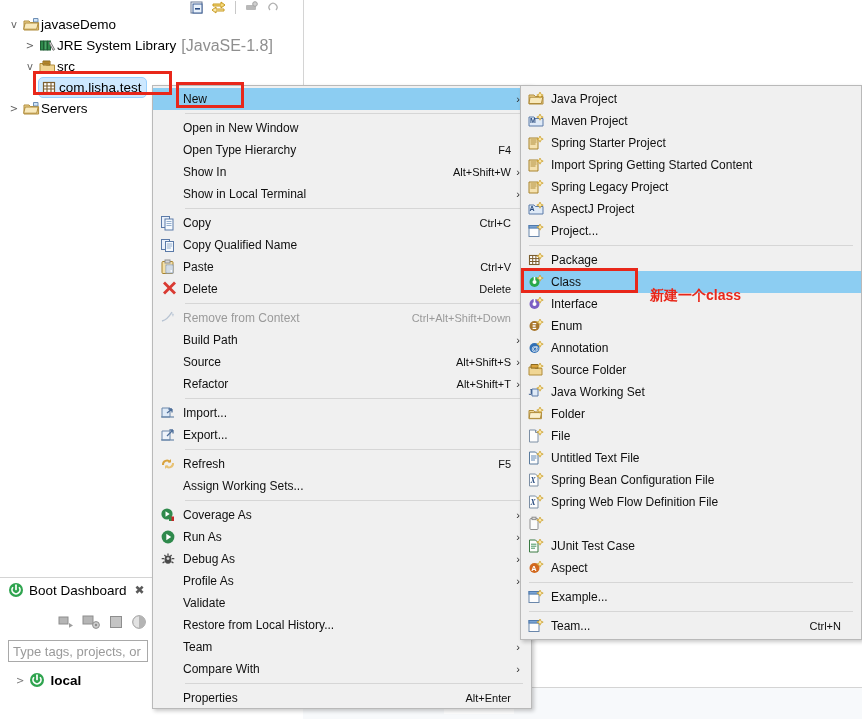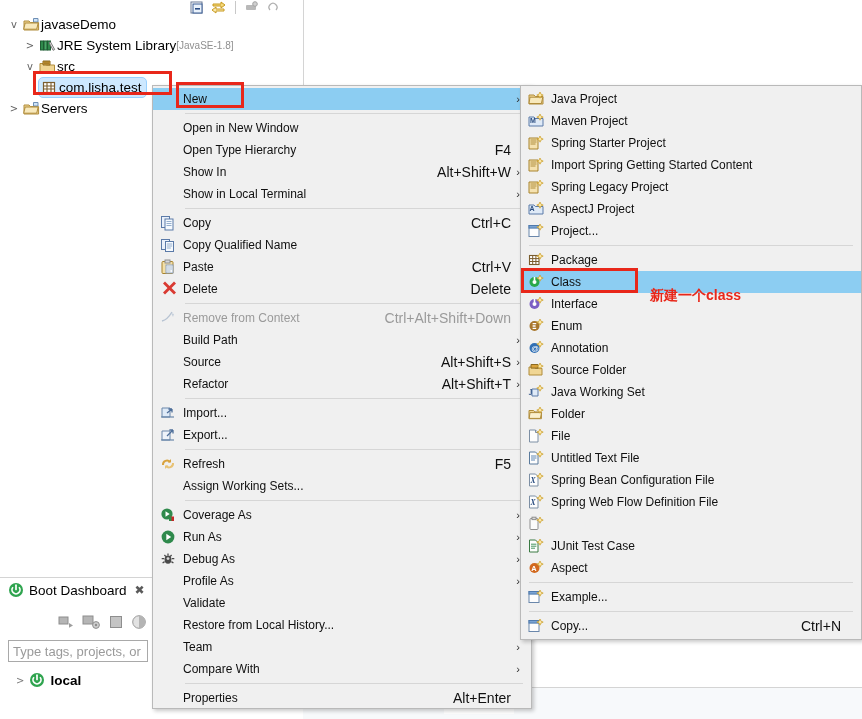--- a/index.html
+++ b/index.html
@@ -17,42 +17,42 @@
   .explorer-toolbar{position:absolute;left:0;top:0;width:303px;height:18px;background:#ffffff;}
   .tb-icons{position:absolute;left:190px;top:0px;display:flex;gap:6px;align-items:center;}
   .tb-icons .sep{width:1px;height:13px;background:#c8c8c8;margin:0 2px;}
 
   
   .tree{position:absolute;left:0;top:14px;width:303px;}
   .tree-row{display:flex;align-items:center;height:21px;padding-left:6px;white-space:nowrap;}
   .tree-row .twisty{width:16px;text-align:center;color:#636363;font-size:10px;line-height:1;flex:none;}
   .tree-row .ticon{width:19px;flex:none;display:flex;align-items:center;justify-content:center;}
   .tree-row .tlabel{font-size:13.5px;color:#000;}
-  .tree-row .tdim{color:#8f8f8f;font-size:10px;}
+  .tree-row .tdim{color:#8f8f8f;margin-left:5px;font-size:16px;}
   .indent1{padding-left:6px;}
   .indent2{padding-left:22px;}
   .indent3{padding-left:38px;}
   .sel-pkg{background:#cde8ff;border:1px solid #99d1ff;border-radius:5px;display:inline-flex;align-items:center;padding:0 4px 0 1px;height:19px;}
 
   
   .redbox{position:absolute;border:3px solid #e8271a;box-sizing:border-box;pointer-events:none;z-index:60;}
   .redtext{position:absolute;color:#e8271a;font-weight:bold;font-size:14px;z-index:60;white-space:nowrap;}
 
   
   .menu{
     position:absolute;background:#f0f0f0;border:1px solid #b9b9b9;
     box-shadow:2px 2px 4px rgba(0,0,0,.22);
     padding:2px 0;box-sizing:border-box;z-index:40;
   }
   #ctx-menu{left:152px;top:85px;width:380px;height:624px;}
   #new-submenu{left:520px;top:85px;width:342px;height:555px;}
   .mi{display:flex;align-items:center;height:22px;padding:0 6px 0 0;position:relative;cursor:default;white-space:nowrap;}
   .mi .mi-icon{width:30px;flex:none;display:flex;align-items:center;justify-content:center;}
   .mi .mi-label{flex:1;font-size:12px;color:#101010;}
-  .mi .mi-accel{font-size:14px;color:#101010;padding-left:16px;}
+  .mi .mi-accel{font-size:11px;color:#101010;padding-left:16px;}
   .mi .mi-arrow{width:14px;flex:none;text-align:center;font-size:11px;color:#303030;}
   .mi.hl{background:#8ccdf2;}
   .mi.disabled .mi-label,.mi.disabled .mi-accel{color:#9a9a9a;}
   .mi-sep{height:1px;background:#d6d6d6;margin:3px 8px 3px 32px;}
   .mi-sep.full{margin-left:8px;}
 
   
   .boot-panel{position:absolute;left:0;top:577px;width:303px;height:142px;background:#ffffff;border-top:1px solid #d4d4d4;}
   .boot-tab{position:absolute;left:0;top:0;height:24px;display:flex;align-items:center;padding:0 8px;background:#ffffff;border-bottom:2px solid #ffffff;}
   .boot-tab .bt-title{font-weight:normal;font-size:13.5px;color:#000;margin-left:5px;}
@@ -716,21 +716,21 @@
       </div>
       <div class="mi-sep full"></div>
       <div class="mi">
         <span class="mi-icon">
           <svg width="17" height="16" viewBox="0 0 17 16">
             <rect x="1" y="2.5" width="10" height="11" fill="#fdfdfd" stroke="#6a87ab"></rect>
             <rect x="1" y="2.5" width="10" height="2.6" fill="#7aa3d4" stroke="#4f7aad"></rect>
             <path d="M12 1 l1 2.2 l2.2 .9 l-2.2 .9 l-1 2.2 l-1-2.2 l-2.2-.9 l2.2-.9z" fill="#ffe9a8" stroke="#c79a20" stroke-width=".7"></path>
           </svg>
         </span>
-        <span class="mi-label">Copy...</span>
+        <span class="mi-label">Team...</span>
         <span class="mi-accel">Ctrl+N</span>
         <span class="mi-arrow"></span>
       </div>
     </div>
 
   <div class="redbox" style="left:33px;top:71px;width:139px;height:24px;"></div>
   <div class="redbox" style="left:176px;top:82px;width:68px;height:26px;"></div>
   <div class="redbox" style="left:521px;top:268px;width:117px;height:25px;"></div>
   <div class="redtext" style="left:650px;top:287px;">新建一个class</div>
 

